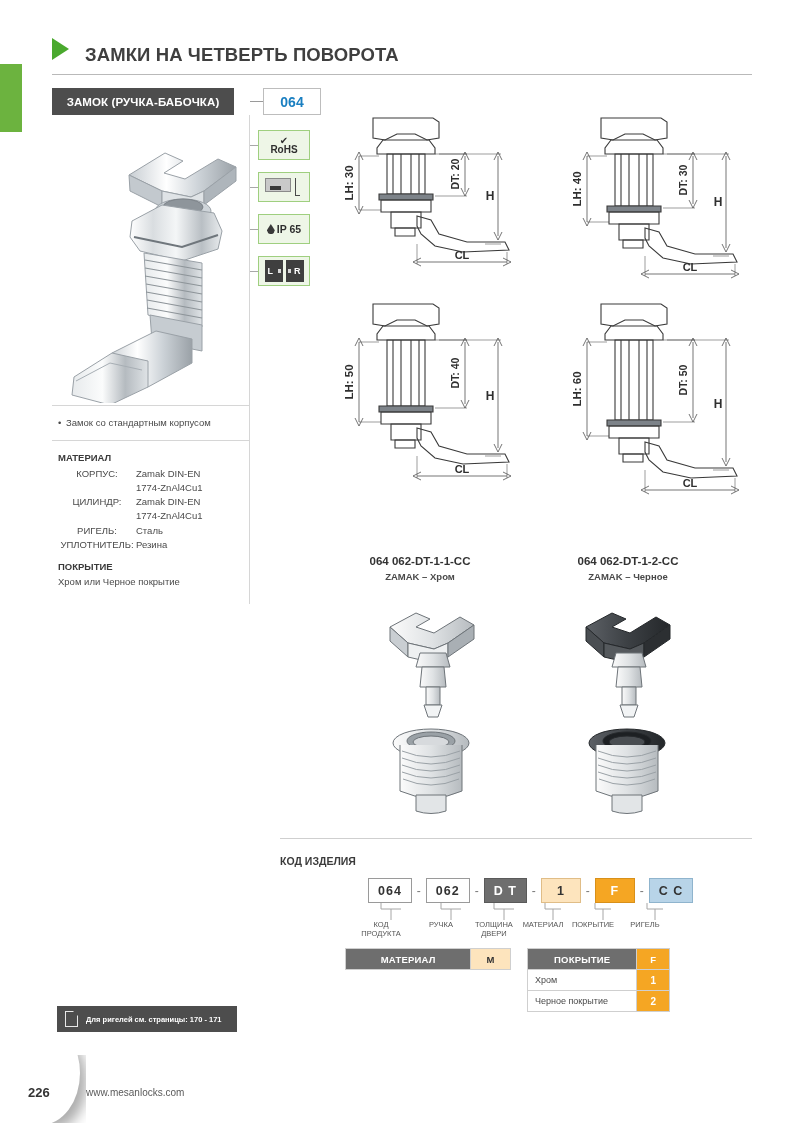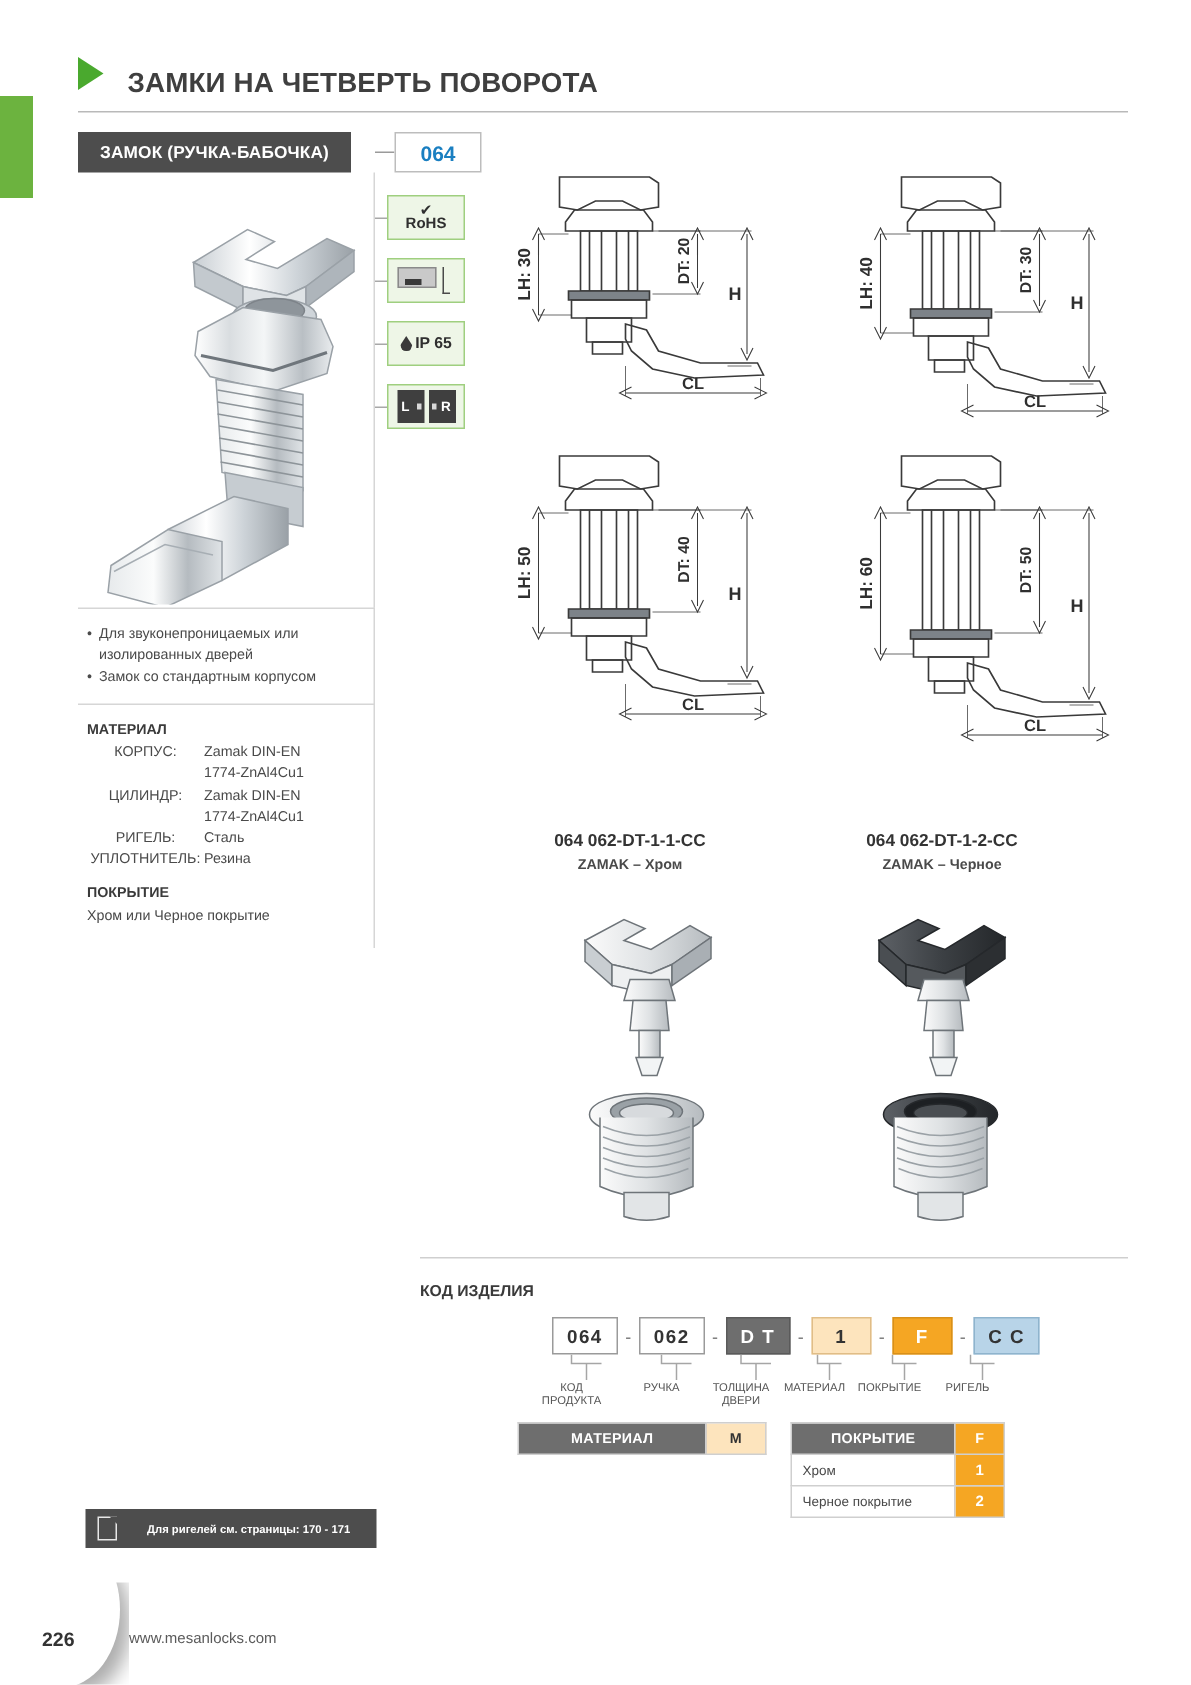--- a/index.html
+++ b/index.html
@@ -206,22 +206,22 @@
   .tbl .lbl { padding-left: 7px; text-align: left; color: #4a4a4a; }
   .tbl .val { text-align: center; font-weight: bold; font-size: 10px; }
   .mat-th2 { background: #fde4bd !important; color: #333 !important; }
   .mat-v   { background: #fde4bd; color: #333; }
   .cov-th2 { background: #f5a623 !important; color: #fff !important; }
   .cov-v   { background: #f5a623; color: #fff; }
 
   
   .note-box {
     position: absolute; left: 57px; top: 1006px;
-    width: 194px; height: 26px; background: #4d4d4d;
-    display: flex; align-items: center; gap: 20px; padding-left: 8px;
+    width: 180px; height: 26px; background: #4d4d4d;
+    display: flex; align-items: center; gap: 8px; padding-left: 8px;
   }
   .note-icon {
     width: 13px; height: 16px; border: 1px solid #e8e8e8; background: transparent;
     position: relative;
   }
   .note-icon::after {
     content: ""; position: absolute; right: -1px; top: -1px;
     border-top: 5px solid #4d4d4d; border-left: 5px solid transparent;
   }
   .note-text { font-size: 7.5px; color: #fff; font-weight: bold; }
@@ -311,21 +311,20 @@
       <path d="M98 200 L150 210 L150 236 L100 226 Z" fill="#c6ccd1" stroke="#9aa1a7"></path>
       <path d="M104 226 L138 233 L138 246 L106 239 Z" fill="#aeb5bb" stroke="#959ba1"></path>
 
       <path d="M60 238 L104 216 L140 224 L140 248 L96 272 L56 262 Z" fill="url(#chrome2)" stroke="#9aa1a7" stroke-width="1"></path>
       <path d="M22 262 L60 238 L96 246 L96 272 L58 290 L20 280 Z" fill="url(#chrome3)" stroke="#9aa1a7" stroke-width="1"></path>
       <path d="M24 266 L58 248 L90 255" fill="none" stroke="#a7aeb4" stroke-width="1"></path>
     </svg>
   </div>
 
   <ul class="bullets">
-    <li>Для звуконепроницаемых или изолированных дверей</li>
     <li>Замок со стандартным корпусом</li>
   </ul>
 
   <div class="spec-block">
     <div class="spec-head">МАТЕРИАЛ</div>
     <div class="spec-row">
       <span class="k">КОРПУС:</span>
       <span class="v">Zamak DIN-EN</span>
     </div>
     <div class="spec-cont">1774-ZnAl4Cu1</div>

